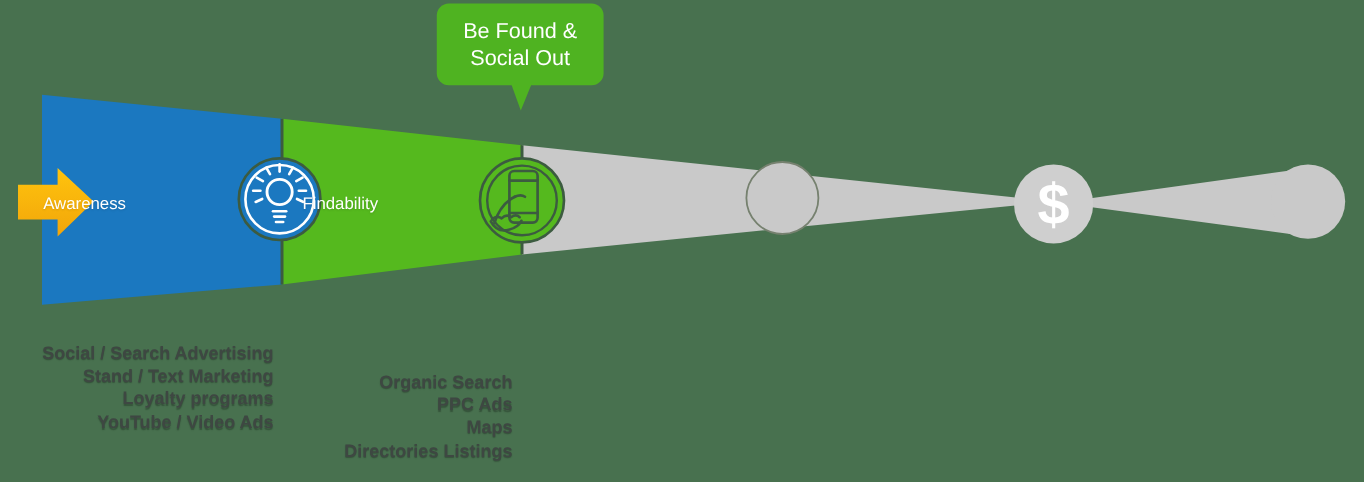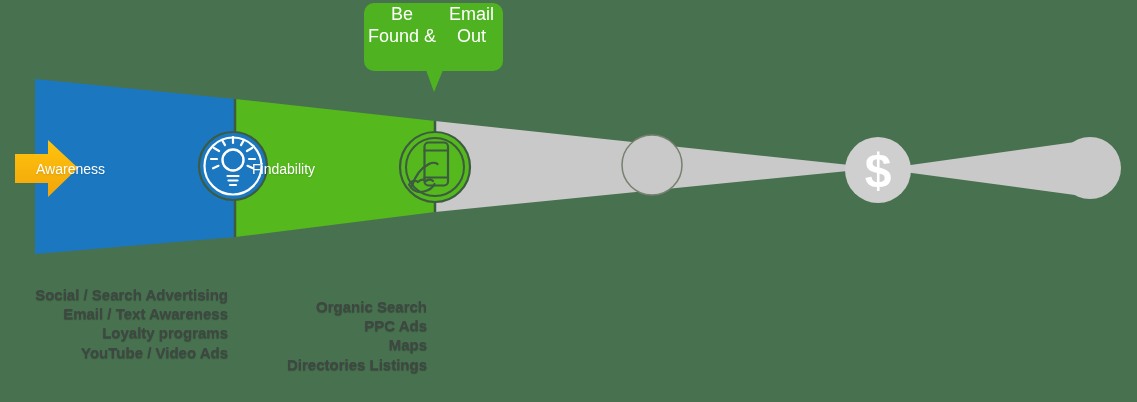--- a/index.html
+++ b/index.html
@@ -15,21 +15,21 @@
     width:1137px;height:402px;
     background:#48714F;
   }
   #funnel-svg{position:absolute;left:0;top:0;}
 
   
   .callout{
     position:absolute;left:364px;top:3px;width:139px;height:68px;
     background:#4FB321;border-radius:10px;
     color:#ffffff;font-size:18px;line-height:22px;text-align:center;
-    display:flex;flex-direction:row;justify-content:flex-end;
+    display:flex;flex-direction:column;justify-content:center;
   }
   .callout-tail{
     position:absolute;left:62px;top:67px;width:0;height:0;
     border-left:8px solid transparent;
     border-right:9px solid transparent;
     border-top:22px solid #4FB321;
   }
 
   
   .stage-label{
@@ -50,21 +50,21 @@
   }
   #col-1 h3{color:#2180CA;}
   #col-2 h3{color:#4EB31C;}
   .col ul{
     list-style:none;margin:0;padding:0;
     color:#3E4742;font-size:15px;font-weight:700;line-height:19.2px;
     text-shadow:0 1px 1px rgba(0,0,0,0.28);
     white-space:nowrap;
   }
   #col-1 ul{margin-top:14px;}
-  #col-2 ul{margin-top:26px;}
+  #col-2 ul{margin-top:38px;}
 </style>
 </head>
 <body>
 
 <div id="stage">
 
   <svg id="funnel-svg" width="1137" height="402" viewBox="0 0 1137 402">
     <defs>
       <linearGradient id="arrowGrad" x1="0" y1="0" x2="0" y2="1">
         <stop offset="0" stop-color="#FFC40D"></stop>
@@ -122,31 +122,31 @@
     <g>
       <circle cx="878" cy="170" r="33" fill="#CFCFCF"></circle>
       <text x="878" y="187" text-anchor="middle" fill="#ffffff" font-family="Liberation Sans, sans-serif" font-size="48" font-weight="bold">$</text>
     </g>
 
     <circle cx="1090" cy="168" r="31" fill="#C9C9C9"></circle>
   </svg>
 
   <div class="callout">
     <span>Be Found &amp;</span>
-    <span>Email Out</span>
+    <span>Social Out</span>
     <div class="callout-tail"></div>
   </div>
 
   <div id="label-awareness" class="stage-label">Awareness</div>
   <div id="label-findability" class="stage-label">Findability</div>
 
   <div id="col-1" class="col">
     <ul>
       <li>Social / Search Advertising</li>
-      <li>Email / Text Awareness</li>
+      <li>Stand / Text Marketing</li>
       <li>Loyalty programs</li>
       <li>YouTube / Video Ads</li>
     </ul>
   </div>
 
   <div id="col-2" class="col">
     <ul>
       <li>Organic Search</li>
       <li>PPC Ads</li>
       <li>Maps</li>

